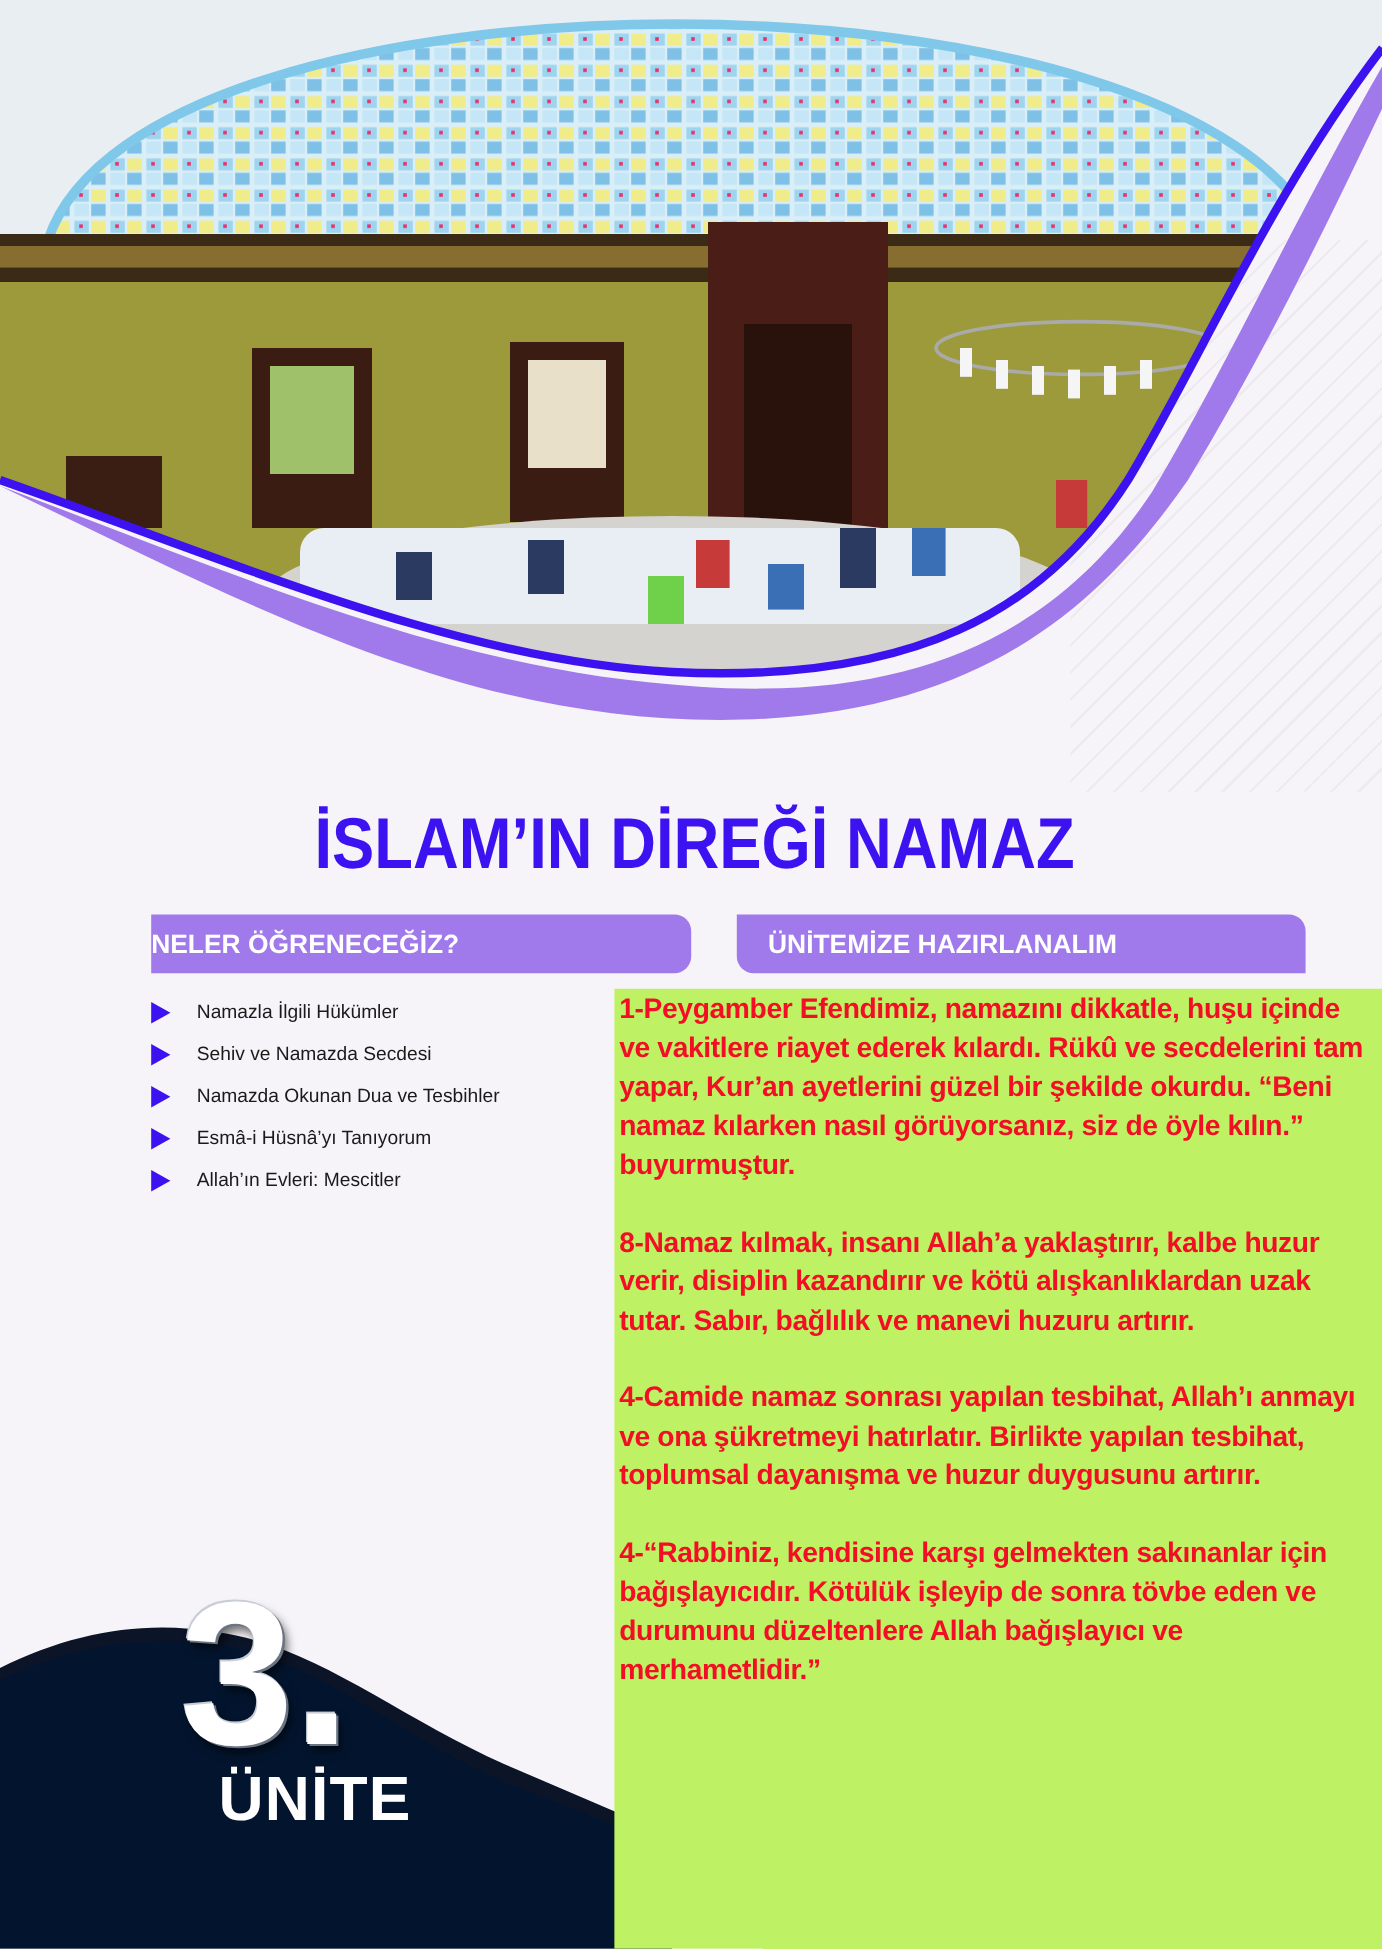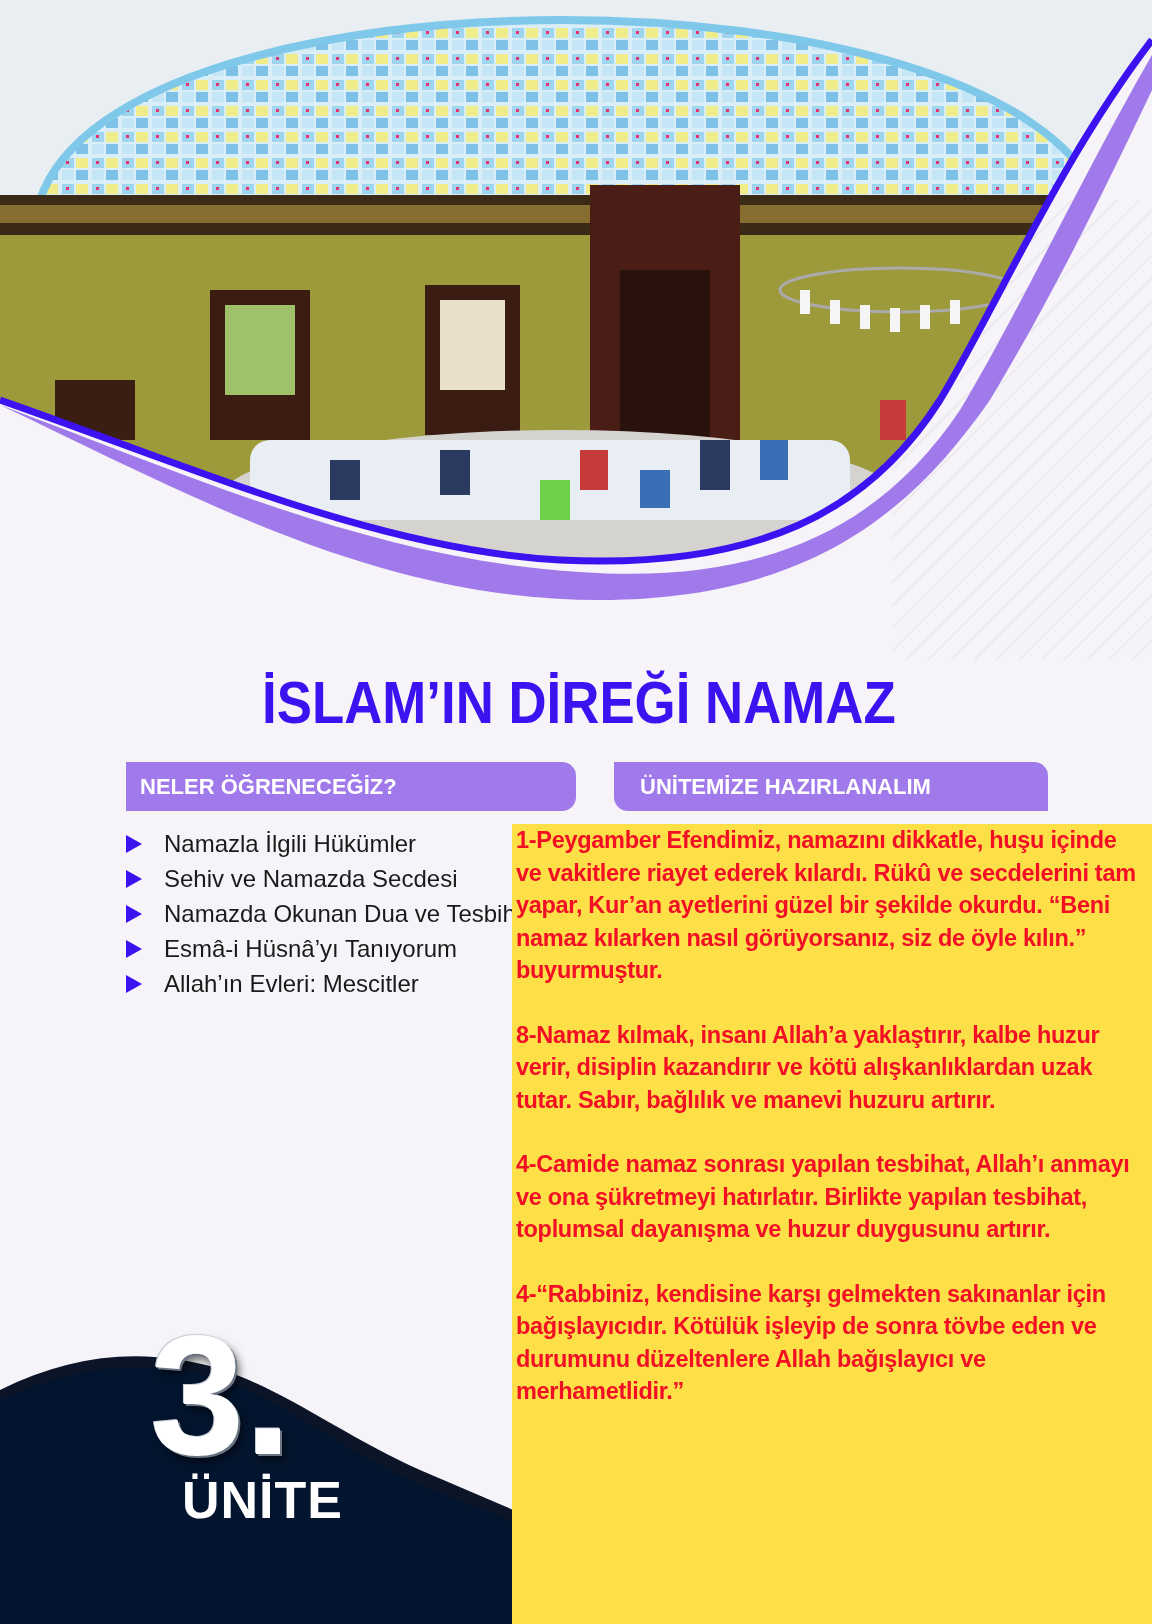--- a/index.html
+++ b/index.html
@@ -23,34 +23,34 @@
     text-align: center; font-size: 60px; font-weight: bold;
     color: #3d12f0; letter-spacing: 0px;
     font-family: "Liberation Sans", sans-serif;
     transform: scaleX(0.88); transform-origin: 600px 0;
   }
   .section-header {
     position: absolute; top: 762px; height: 49px;
     background: #a07aeb; color: #fff; font-weight: bold; font-size: 22px;
     display: flex; align-items: center;
   }
-  .sh-left { left: 126px; width: 450px; padding-left: 14px; border-radius: 0 14px 14px 0; }
-  .sh-right { left: 614px; width: 434px; padding-left: 26px; border-radius: 0 14px 0 14px; }
+  .sh-left { left: 126px; width: 450px; padding-left: 0; border-radius: 0 14px 14px 0; }
+  .sh-right { left: 614px; width: 474px; padding-left: 26px; border-radius: 0 14px 0 14px; }
   .learn-list { position: absolute; left: 126px; top: 826px; list-style: none; }
   .learn-list li {
     display: flex; align-items: center; height: 35px;
-    font-size: 24px; color: #1a1a1a;
+    font-size: 16px; color: #1a1a1a;
   }
   .learn-list .bullet {
     width: 0; height: 0; border-top: 9px solid transparent; border-bottom: 9px solid transparent;
     border-left: 16px solid #3d12f0; margin-right: 22px;
   }
   .prep-box {
     position: absolute; left: 512px; top: 824px; width: 640px; height: 800px;
-    background: #fde047; padding: 0 4px;
+    background: #bef264; padding: 0 4px;
   }
   .prep-item {
     color: #f20f26; font-weight: bold; font-size: 23.5px; line-height: 32.5px;
     margin-bottom: 32px; letter-spacing: -0.3px;
   }
   .unit-wave { position: absolute; left: 0; top: 1350px; }
   .unit-number {
     position: absolute; left: 150px; top: 1310px;
     font-size: 170px; font-weight: bold; color: #fff; line-height: 1;
     text-shadow: 2px 2px 0 #6b7482, -1px -1px 0 #c8cdd6, 4px 6px 8px rgba(0,0,0,.55);

